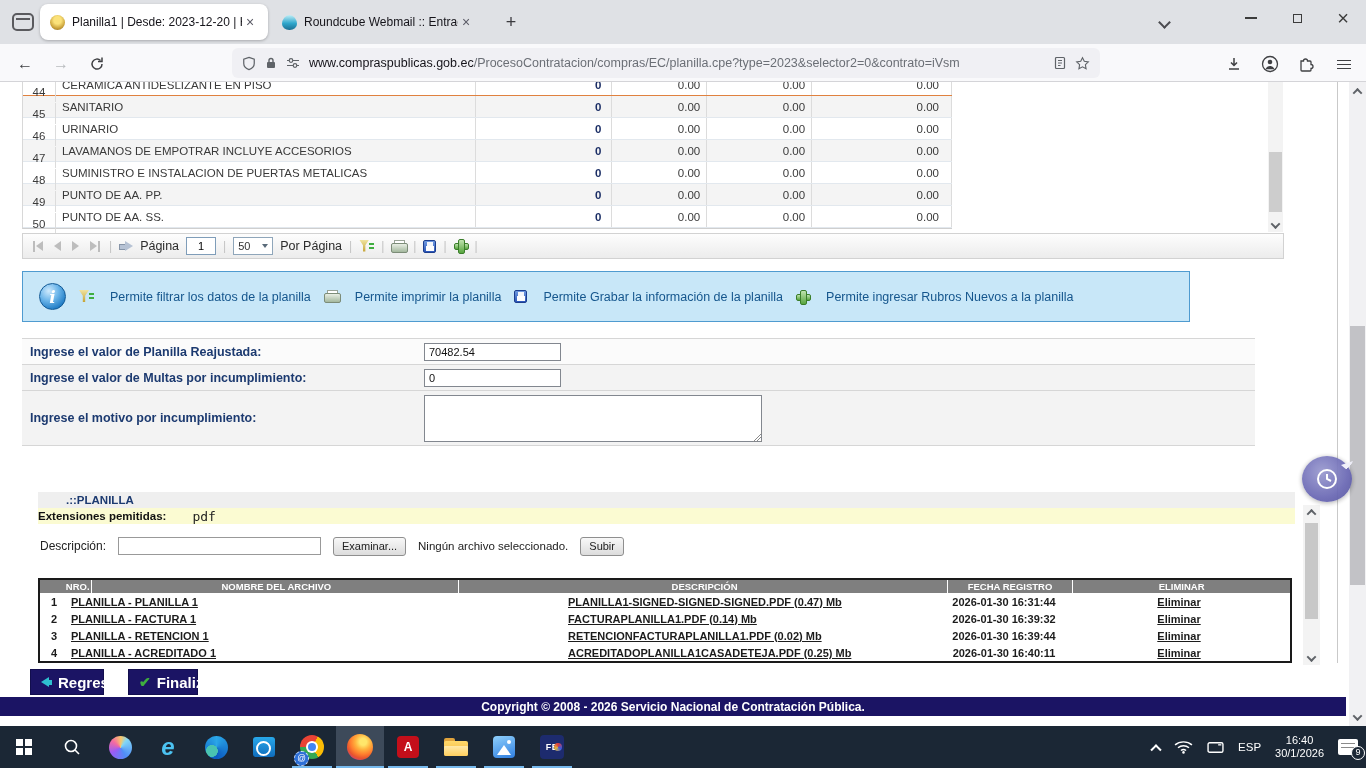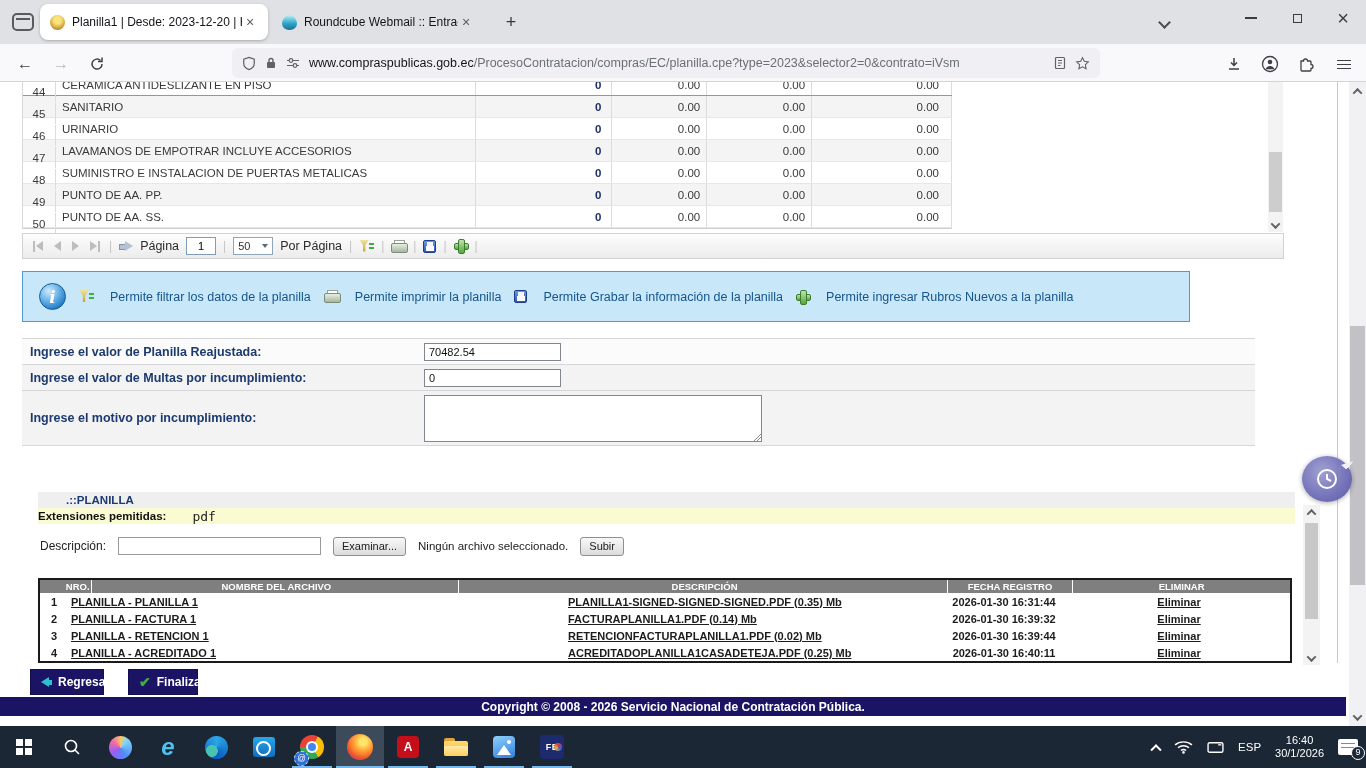--- a/index.html
+++ b/index.html
@@ -134,21 +134,21 @@
   .ft-row { display:flex; height:17px; align-items:center; font-size:11px; font-weight:bold; color:#1c1c1c; }
   .ft-c { overflow:hidden; white-space:nowrap; }
   .w-nro { width:28px; text-align:center; }
   .w-desc { width:498px; padding-left:3px; }
   .w-file { width:374px; padding-left:2px; }
   .w-fecha { width:128px; text-align:center; }
   .w-del { width:222px; text-align:center; }
   .flink { text-decoration:underline; cursor:pointer; }
 
   
-  .btn-navy { position:absolute; top:587px; height:26px; background:#1b1464; border:1px solid #120e4d; color:#fff; font-weight:bold; font-size:12px; display:flex; align-items:center; gap:6px; padding:0 10px; font-family:inherit; }
+  .btn-navy { position:absolute; top:587px; height:26px; background:#1b1464; border:1px solid #120e4d; color:#fff; font-weight:bold; font-size:15px; display:flex; align-items:center; gap:6px; padding:0 10px; font-family:inherit; }
   .btn-reg { left:30px; width:74px; }
   .btn-fin { left:128px; width:70px; }
   .arr-l { display:flex; align-items:center; }
   .arr-l::before { content:''; width:0; height:0; border-top:5px solid transparent; border-bottom:5px solid transparent; border-right:8px solid #2fc0cf; }
   .arr-l::after { content:''; width:3px; height:5px; background:#2fc0cf; }
   .check-ic { color:#3fae3f; font-size:14px; font-weight:bold; }
   .check-ic::before { content:"✔"; }
 
   
   .page-footer { position:absolute; left:0; top:615px; width:1346px; height:19px; background:#1b1464; color:#fff; font-weight:bold; font-size:12px; display:flex; align-items:center; justify-content:center; }
@@ -461,21 +461,21 @@
       <div class="ft-head">
         <div class="ft-h w-nro">NRO.</div>
         <div class="ft-h w-file">NOMBRE DEL ARCHIVO</div>
         <div class="ft-h w-desc">DESCRIPCIÓN</div>
         <div class="ft-h w-fecha">FECHA REGISTRO</div>
         <div class="ft-h w-del">ELIMINAR</div>
       </div>
       <div class="ft-row">
         <div class="ft-c w-nro">1</div>
         <div class="ft-c w-desc"><span class="flink">PLANILLA - PLANILLA 1</span></div>
-        <div class="ft-c w-file"><span class="flink">PLANILLA1-SIGNED-SIGNED-SIGNED.PDF (0.35) Mb</span></div>
+        <div class="ft-c w-file"><span class="flink">PLANILLA1-SIGNED-SIGNED-SIGNED.PDF (0.47) Mb</span></div>
         <div class="ft-c w-fecha">2026-01-30 16:31:44</div>
         <div class="ft-c w-del"><span class="flink">Eliminar</span></div>
       </div>
       <div class="ft-row">
         <div class="ft-c w-nro">2</div>
         <div class="ft-c w-desc"><span class="flink">PLANILLA - FACTURA 1</span></div>
         <div class="ft-c w-file"><span class="flink">FACTURAPLANILLA1.PDF (0.14) Mb</span></div>
         <div class="ft-c w-fecha">2026-01-30 16:39:32</div>
         <div class="ft-c w-del"><span class="flink">Eliminar</span></div>
       </div>

